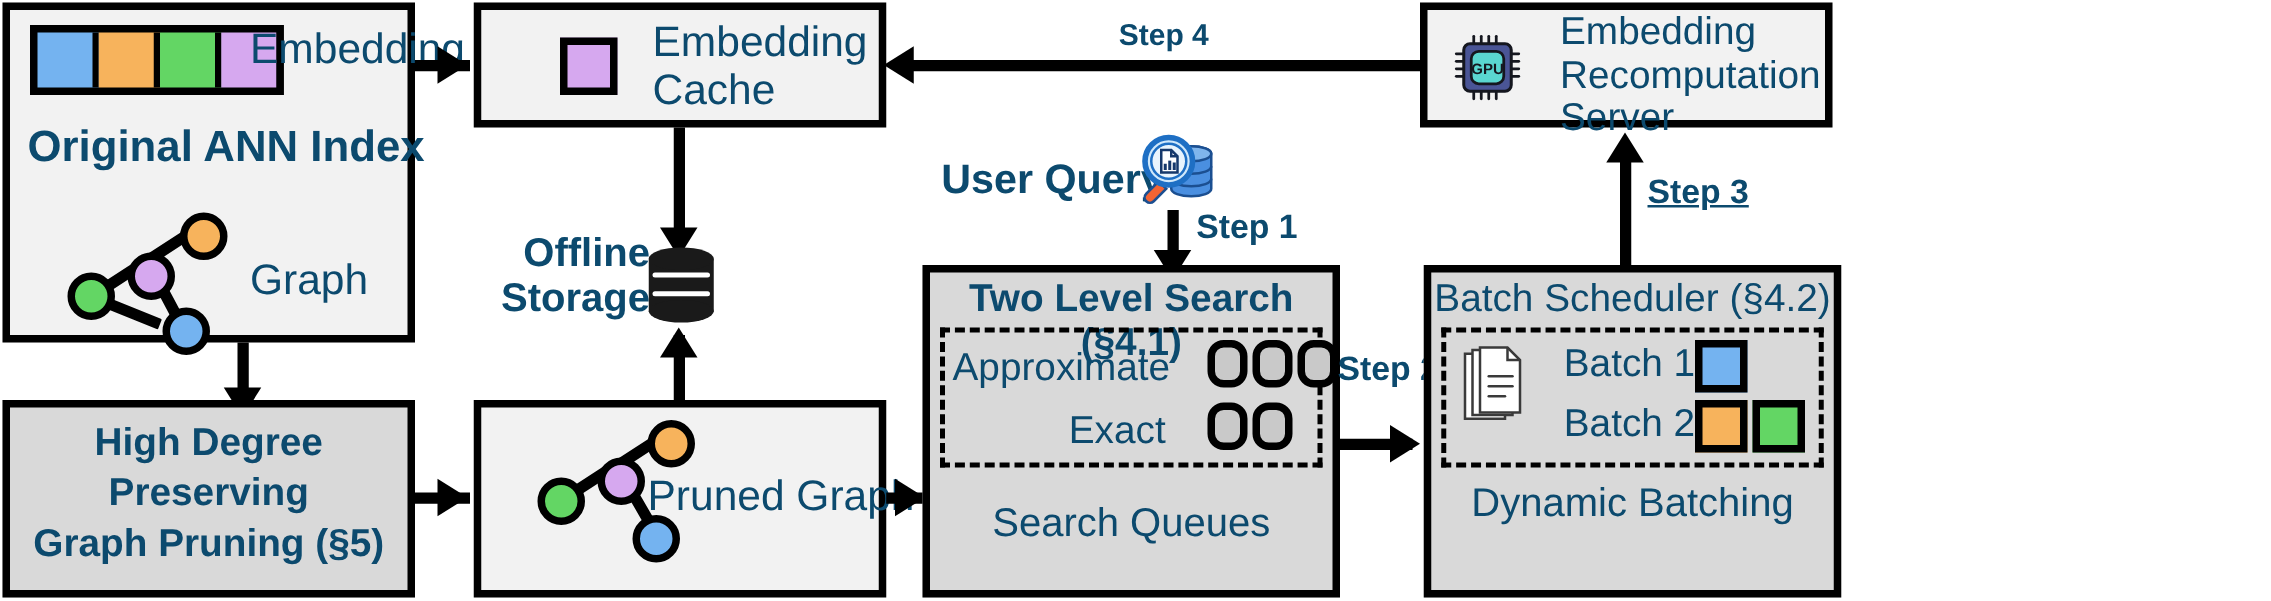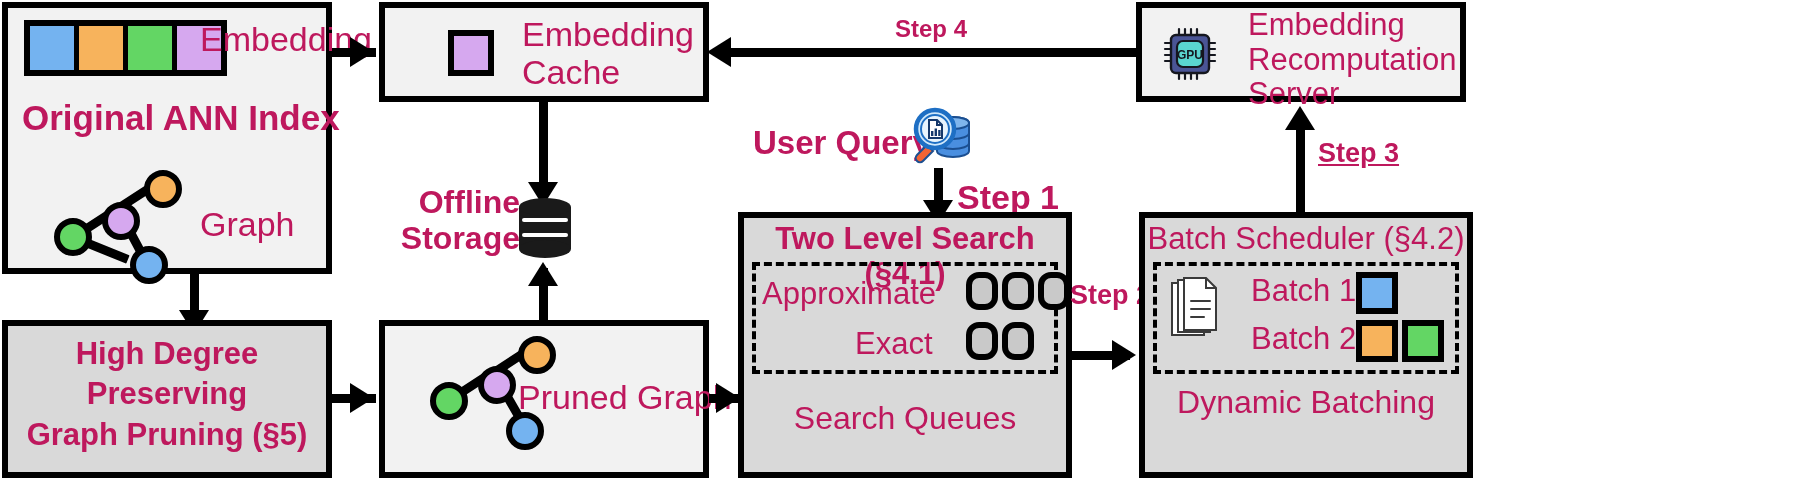--- a/index.html
+++ b/index.html
@@ -2,21 +2,21 @@
 <html><head>
 <meta charset="utf-8">
 <style>
   html,body{margin:0;padding:0;background:#ffffff;}
   body{font-family:"Liberation Sans",sans-serif;}
   #stage{position:relative;width:1817px;height:481px;background:#fff;overflow:hidden;}
 
   .box{position:absolute;box-sizing:border-box;border:6px solid #000;background:#f2f2f2;}
   .box.dark{background:#d9d9d9;}
 
-  .lbl{position:absolute;color:#be185d;line-height:1.12;white-space:pre-line;}
+  .lbl{position:absolute;color:#0c4a6e;line-height:1.12;white-space:pre-line;}
   .b{font-weight:bold;}
 
   
   .ln{position:absolute;background:#000;}
   .ah{position:absolute;width:0;height:0;}
   .ah.right{border-top:15px solid transparent;border-bottom:15px solid transparent;border-left:24px solid #000;}
   .ah.left{border-top:15px solid transparent;border-bottom:15px solid transparent;border-right:24px solid #000;}
   .ah.down{border-left:15px solid transparent;border-right:15px solid transparent;border-top:24px solid #000;}
   .ah.up{border-left:15px solid transparent;border-right:15px solid transparent;border-bottom:24px solid #000;}
 
@@ -190,21 +190,21 @@
           <rect x="28" y="28" width="2.4" height="5"></rect>
           <rect x="31.6" y="25.5" width="2.4" height="7.5"></rect>
           <rect x="35.2" y="27" width="2.4" height="6"></rect>
         </g>
       </g>
     </svg>
   </div>
 
   <div class="ln" style="left:934px;top:168px;width:9px;height:40px;"></div>
   <div class="ah down" style="left:923px;top:200px;"></div>
-  <div class="lbl b" style="left:957px;top:166px;font-size:34px;margin-top:12px;">Step 1</div>
+  <div class="lbl b" style="left:957px;top:166px;font-size:27px;">Step 1</div>
 
   <div class="box dark" style="left:738px;top:212px;width:334px;height:266px;"></div>
 
   <div class="lbl" style="left:746px;top:222px;width:318px;font-size:31px;text-align:center;font-weight:bold;">Two Level Search (§4.1)</div>
 
   <div class="dash" style="left:752px;top:262px;width:306px;height:112px;"></div>
 
   <div class="lbl" style="left:762px;top:277px;font-size:31px;">Approximate</div>
   <div class="slot" style="left:966px;top:272px;width:32px;height:38px;"></div>
   <div class="slot" style="left:1002px;top:272px;width:32px;height:38px;"></div>

